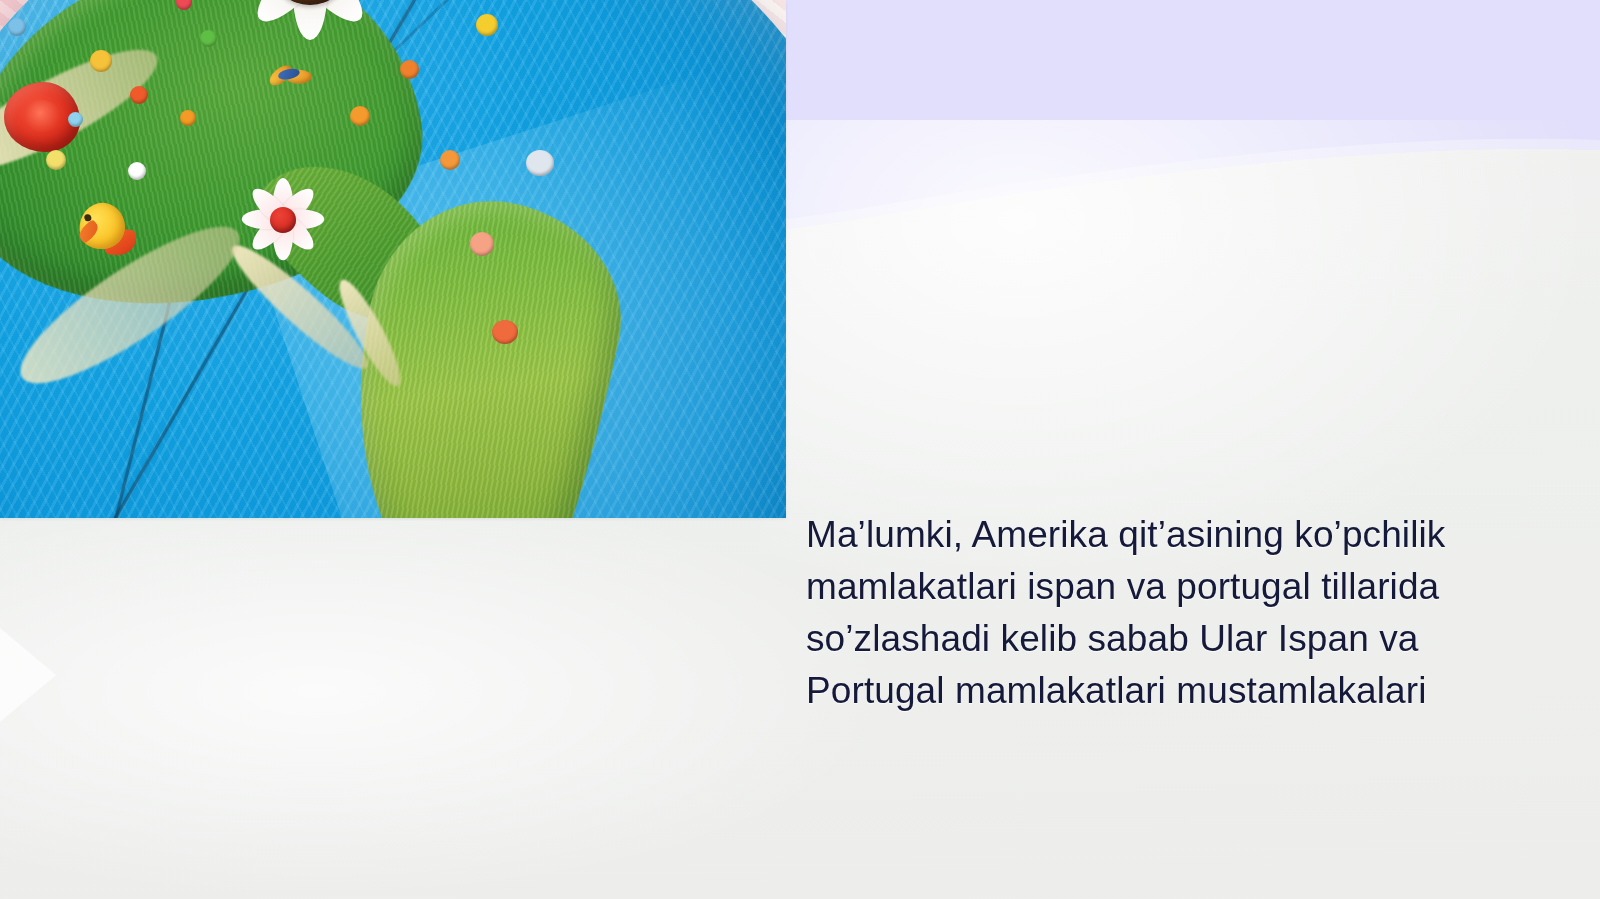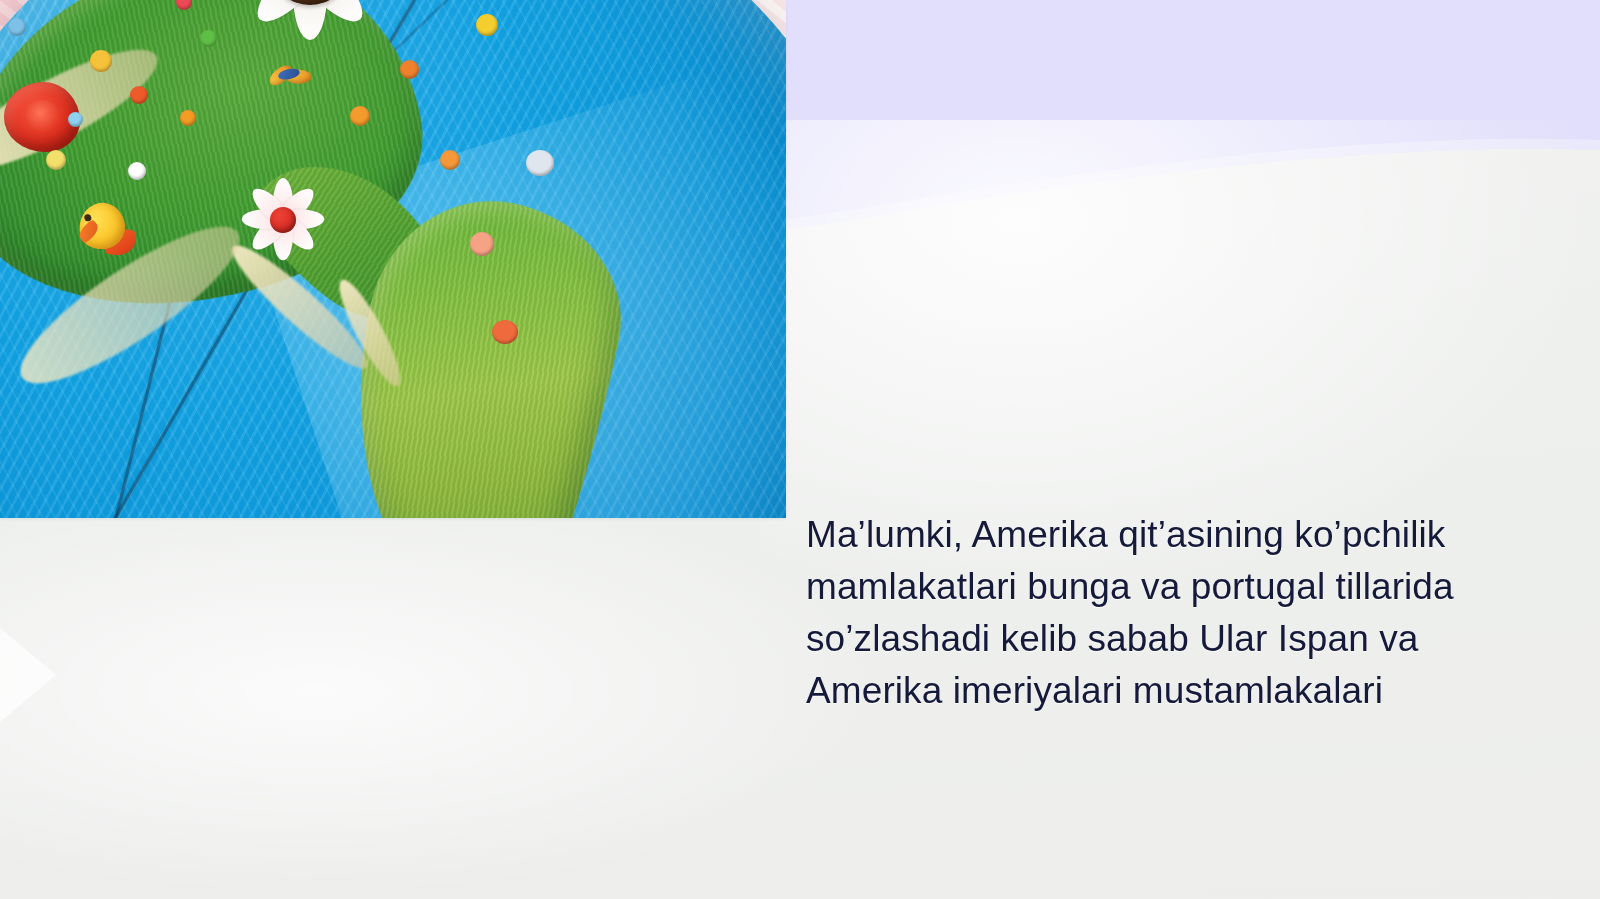--- a/index.html
+++ b/index.html
@@ -421,18 +421,18 @@
         <div class="d" style="left:248px;top:312px;width:18px;height:18px;background:#ffffff"></div>
         <div class="d" style="left:646px;top:300px;width:28px;height:26px;background:#dfe6ee"></div>
         <div class="d" style="left:128px;top:168px;width:18px;height:18px;background:#7dc0e8"></div>
 
       </div>
     </div>
   </div>
 
   <div class="text-block">
     <div class="text-line">Ma’lumki, Amerika qit’asining ko’pchilik</div>
-    <div class="text-line">mamlakatlari bunga va portugal tillarida</div>
+    <div class="text-line">mamlakatlari ispan va portugal tillarida</div>
     <div class="text-line">so’zlashadi kelib sabab Ular Ispan va</div>
-    <div class="text-line">Amerika imeriyalari mustamlakalari</div>
+    <div class="text-line">Portugal mamlakatlari mustamlakalari</div>
   </div>
 
 </div>
 
 </body></html>

